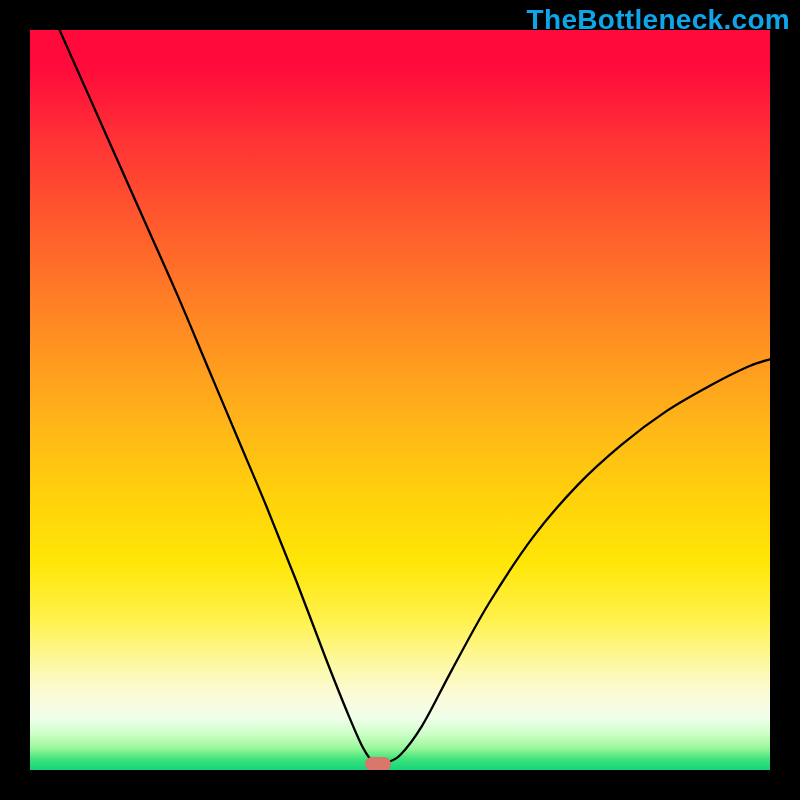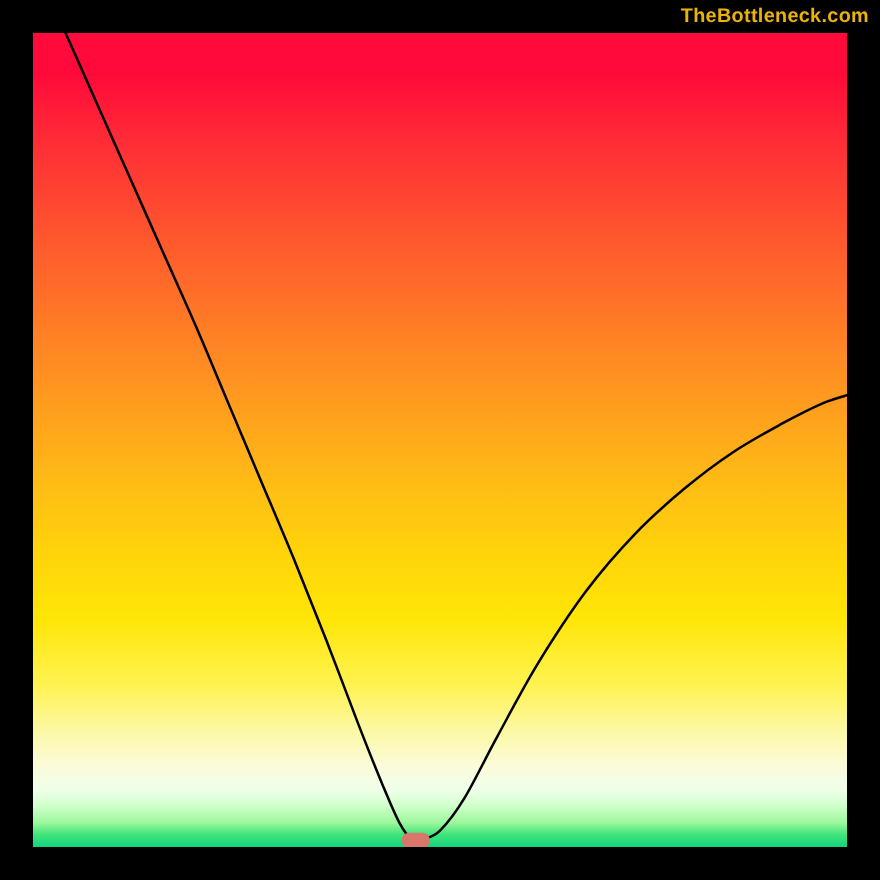--- a/index.html
+++ b/index.html
@@ -14,22 +14,22 @@
   .frame {
     position: relative;
     width: 800px;
     height: 800px;
     background: #000;
   }
   .watermark {
     position: absolute;
     top: 4px;
     right: 10px;
-    color: #eab308;
-    font-size: 18px;
+    color: #0ea5e9;
+    font-size: 28px;
     font-weight: 600;
     letter-spacing: 0.3px;
     z-index: 5;
   }
   .plot-area {
     position: absolute;
     left: 30px;
     top: 30px;
     width: 740px;
     height: 740px;

